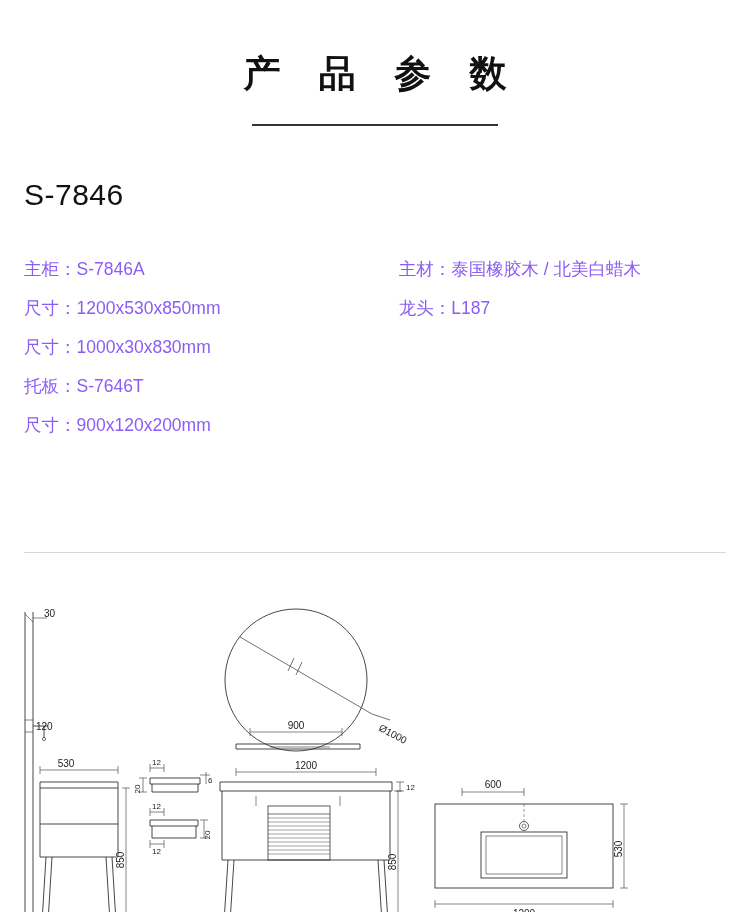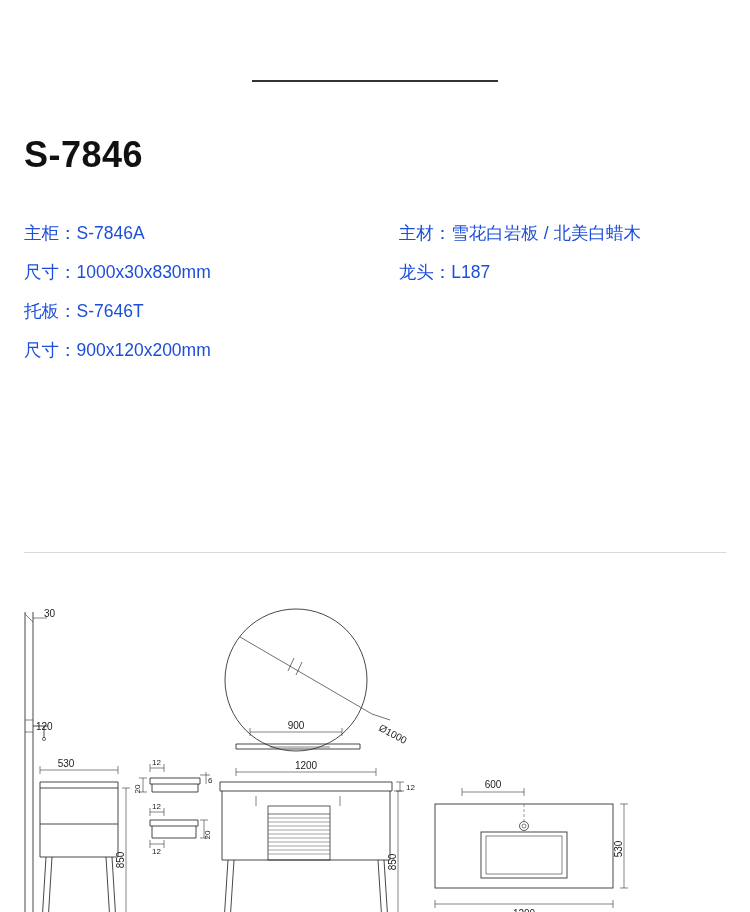--- a/index.html
+++ b/index.html
@@ -35,41 +35,41 @@
   }
   .header-rule {
     width: 246px;
     height: 2px;
     background: #333333;
     margin: 28px auto 0 auto;
   }
   
   .model-code {
     margin: 52px 0 0 24px;
-    font-size: 36px;
-    font-weight: bold;
+    font-size: 30px;
+    font-weight: normal;
     color: #111111;
     letter-spacing: 0.5px;
   }
   
   .specs {
     margin: 38px 0 0 0;
     display: flex;
     padding: 0 24px;
   }
   .spec-col {
     display: flex;
     flex-direction: column;
   }
   .spec-col.left { width: 378px; }
   .spec-col.right { width: 330px; }
   .spec-row {
     font-size: 17.5px;
     line-height: 39px;
-    color: #1d4ed8;
+    color: #8b5cf6;
     white-space: nowrap;
   }
   .spec-label { }
   .spec-value { }
   
   .divider {
     position: absolute;
     top: 552px;
     left: 24px;
     width: 702px;
@@ -97,43 +97,47 @@
     font-size: 8px;
     fill: #222;
   }
 </style>
 </head>
 <body>
 
 <div class="page">
 
   <div class="header">
+    <div class="header-title">产 品 参 数</div>
     <div class="header-rule"></div>
   </div>
 
   <div class="model-code">S-7846</div>
 
   <div class="specs">
     <div class="spec-col left">
       <div class="spec-row">
         <span class="spec-label">主柜：</span><span class="spec-value">S-7846A</span>
       </div>
       <div class="spec-row">
+        <span class="spec-label">尺寸：</span><span class="spec-value">1200x530x850mm</span>
+      </div>
+      <div class="spec-row">
         <span class="spec-label">尺寸：</span><span class="spec-value">1000x30x830mm</span>
       </div>
       <div class="spec-row">
         <span class="spec-label">托板：</span><span class="spec-value">S-7646T</span>
       </div>
       <div class="spec-row">
         <span class="spec-label">尺寸：</span><span class="spec-value">900x120x200mm</span>
       </div>
     </div>
     <div class="spec-col right">
       <div class="spec-row">
-        <span class="spec-label">主材：</span><span class="spec-value">雪花白岩板 / 北美白蜡木</span>
+        <span class="spec-label">主材：</span><span class="spec-value">泰国橡胶木 / 北美白蜡木</span>
       </div>
       <div class="spec-row">
         <span class="spec-label">龙头：</span><span class="spec-value">L187</span>
       </div>
     </div>
   </div>
 
   <div class="divider"></div>
 
   <div class="drawing">

